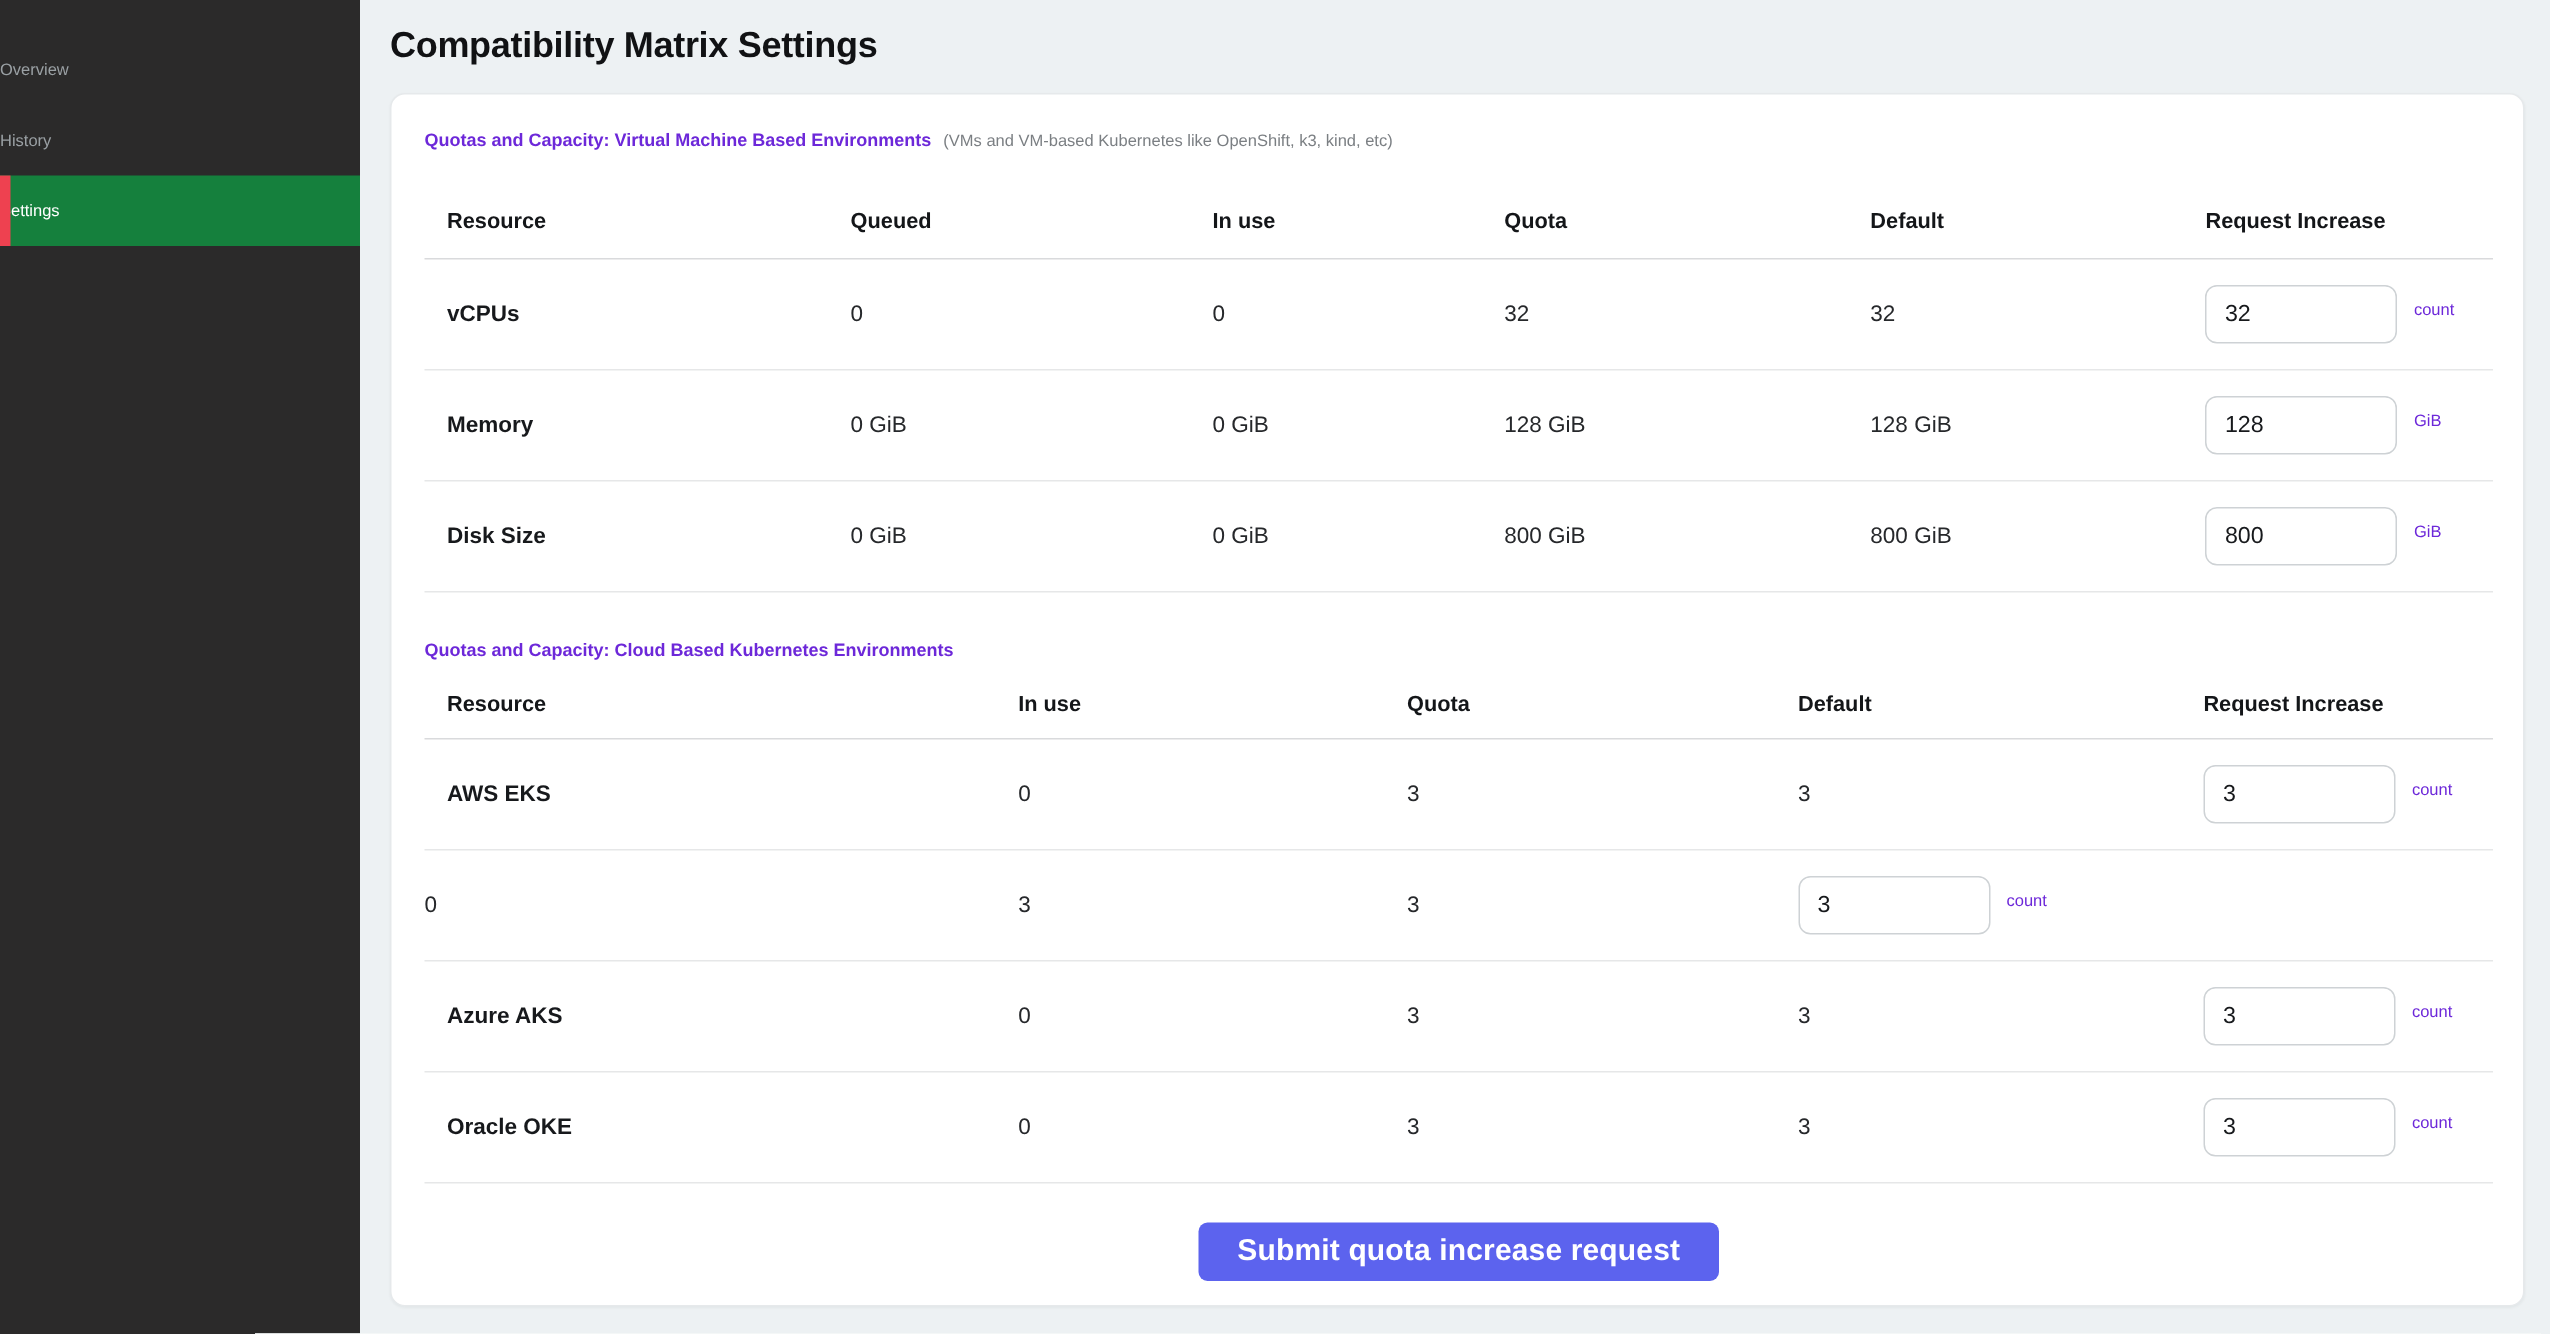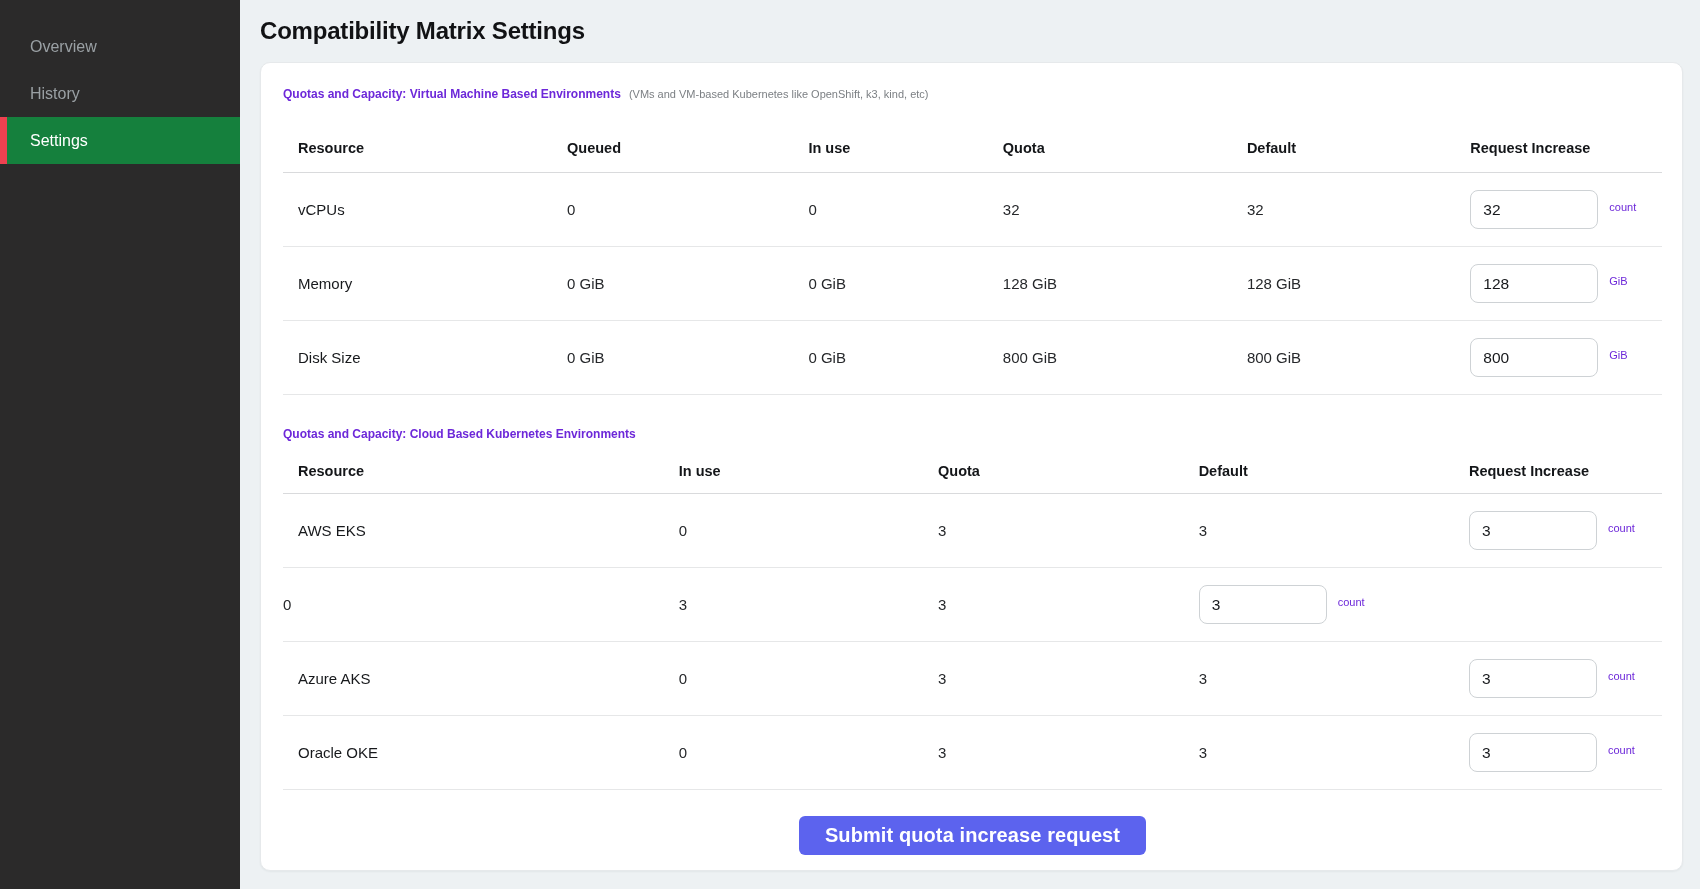--- a/index.html
+++ b/index.html
@@ -23,22 +23,21 @@
     left: 0; top: 0; bottom: 0;
     width: 240px;
     background: #2b2a2a;
     padding-top: 23px;
   }
   .side-item {
     position: relative;
     height: 47px;
     display: flex;
     align-items: center;
-    padding-left: 30px;
-    font-size: 16px;
+    font-size: 11px;
     color: #9aa0a4;
     cursor: pointer;
   }
   .side-item.active {
     background: #15803d;
     color: #ffffff;
   }
   .side-item .accent {
     position: absolute;
     left: 0; top: 0; bottom: 0;
@@ -97,21 +96,21 @@
     display: grid;
     align-items: center;
     height: 74px;
     border-bottom: 1px solid #e6e7e8;
     font-size: 15px;
     color: #26282b;
   }
   .cols6 { grid-template-columns: 20.6% 17.5% 14.1% 17.7% 16.2% 1fr; }
   .cols5 { grid-template-columns: 28.7% 18.8% 18.9% 19.6% 1fr; }
   .first-cell { padding-left: 15px; }
-  .cell-resource { font-weight: 400; color: #17191c; }
+  .cell-resource { font-weight: 700; color: #17191c; }
 
   .req-cell { display: flex; align-items: center; }
   .qty-input {
     width: 128px;
     height: 39px;
     border: 1px solid #ced2d5;
     border-radius: 8px;
     background: #fff;
     font-family: inherit;
     font-size: 15.5px;

